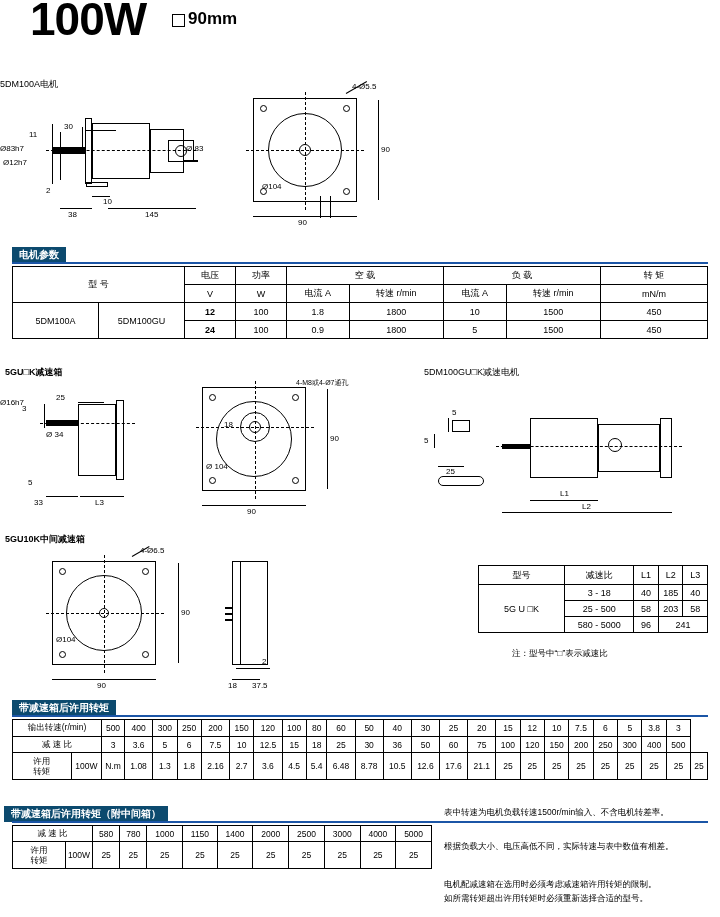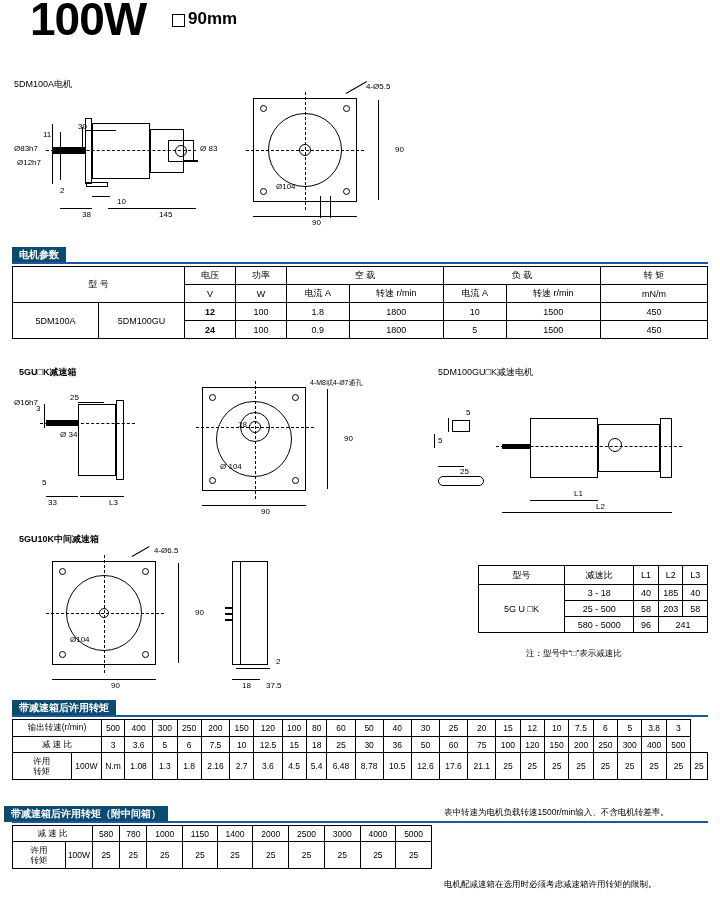--- a/index.html
+++ b/index.html
@@ -24,21 +24,21 @@
   .hdr .sq{
     position:absolute;left:142px;top:18px;
     width:11px;height:11px;border:1.5px solid #000;
   }
   .hdr .mm{
     position:absolute;left:158px;top:13px;
     font-size:17px;font-weight:bold;
   }
 
   
-  .t{position:absolute;white-space:nowrap;font-size:8px;padding-left:14px;}
+  .t{position:absolute;white-space:nowrap;font-size:8px;}
   .t9{font-size:9px;}
   .bold{font-weight:bold;}
 
   
   .seclabel{
     position:absolute;
     background:#0c4a6e;
     color:#fff;
     font-size:10px;
     font-weight:bold;
@@ -417,15 +417,17 @@
       <td>25</td>
       <td>25</td>
       <td>25</td>
       <td>25</td>
       <td>25</td>
     </tr>
   </tbody>
     </table>
 
   <div class="note" style="left:444px;top:806px;width:270px;">表中转速为电机负载转速1500r/min输入、不含电机转差率。</div>
+  <div class="note" style="left:444px;top:840px;width:270px;">根据负载大小、电压高低不同，实际转速与表中数值有相差。</div>
   <div class="note" style="left:444px;top:878px;width:270px;">电机配减速箱在选用时必须考虑减速箱许用转矩的限制。</div>
+  <div class="note" style="left:444px;top:892px;width:270px;">如所需转矩超出许用转矩时必须重新选择合适的型号。</div>
 
 </div>
 
 </body></html>

